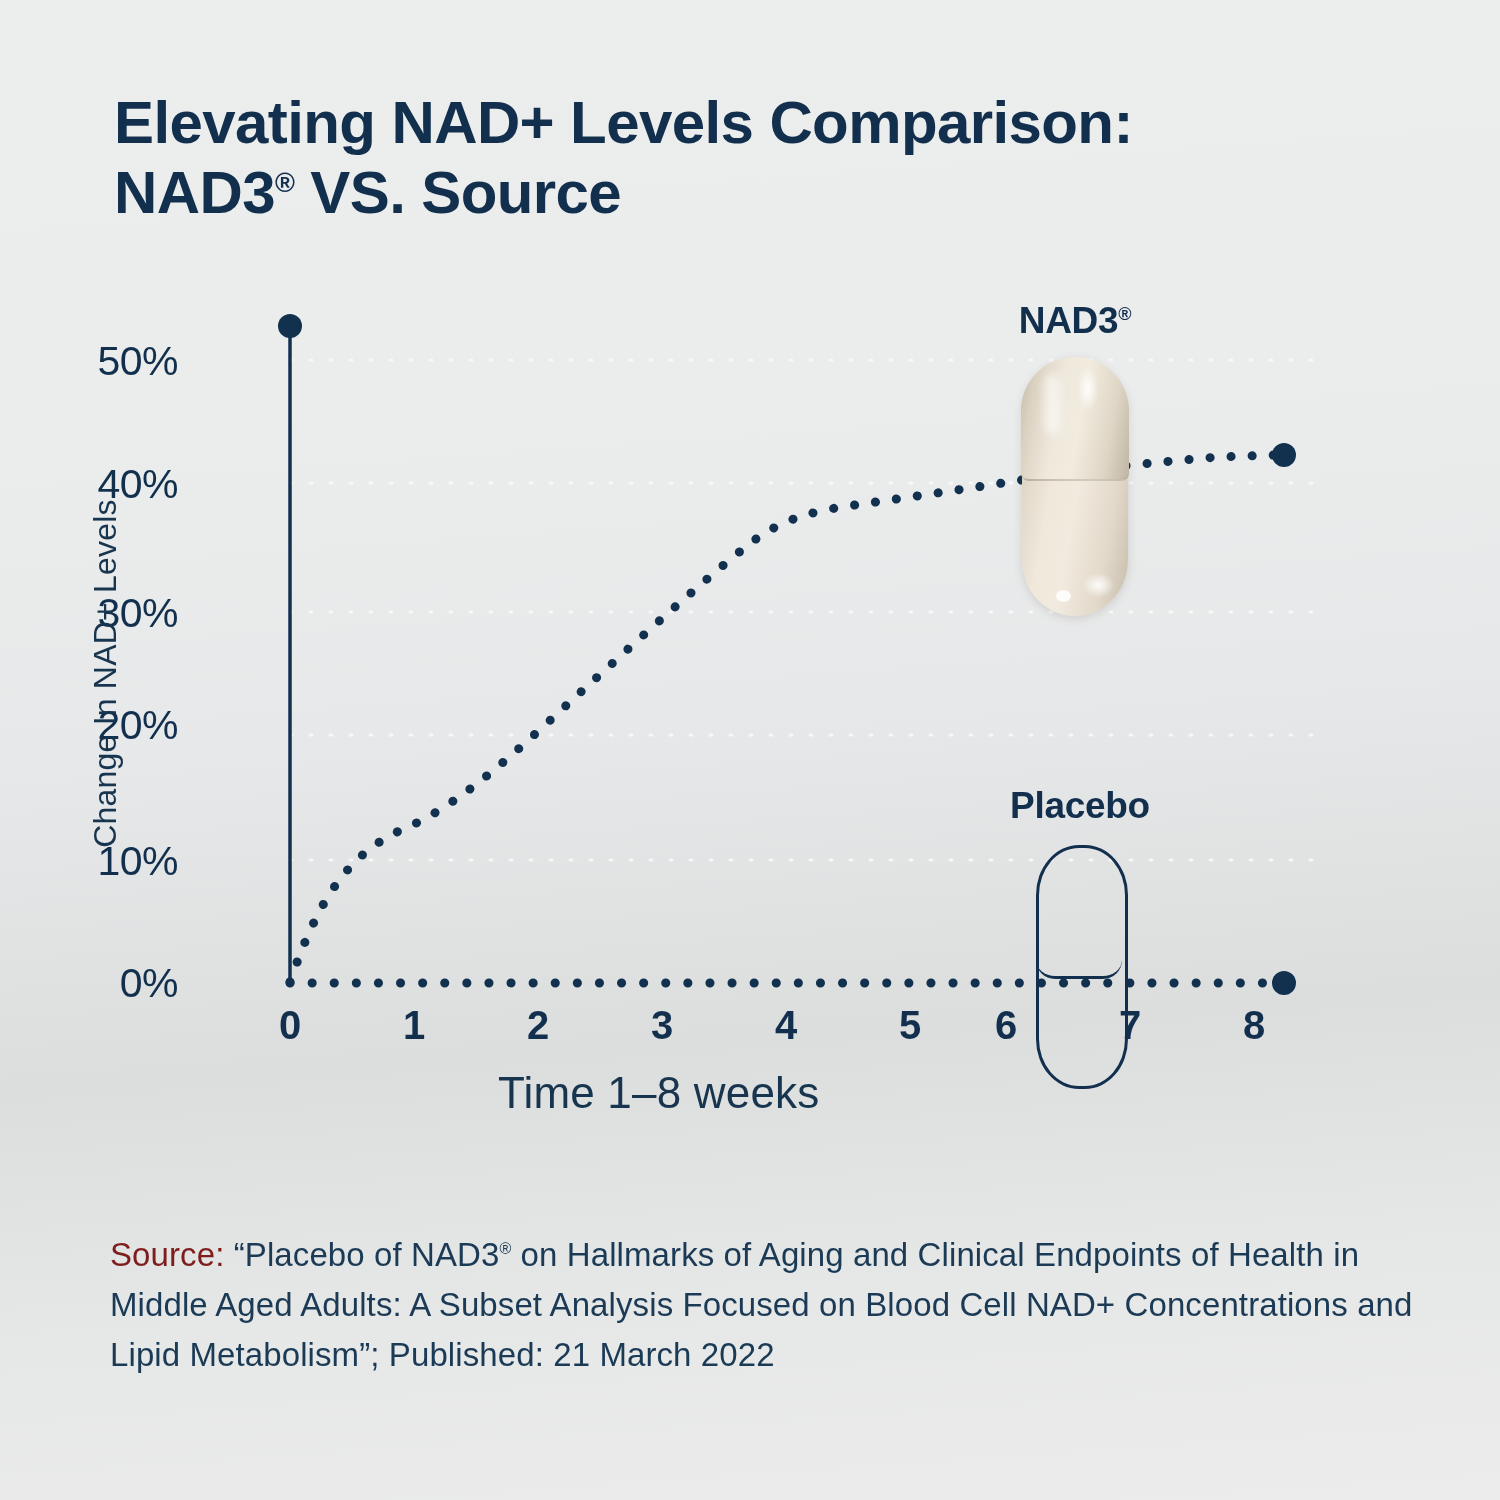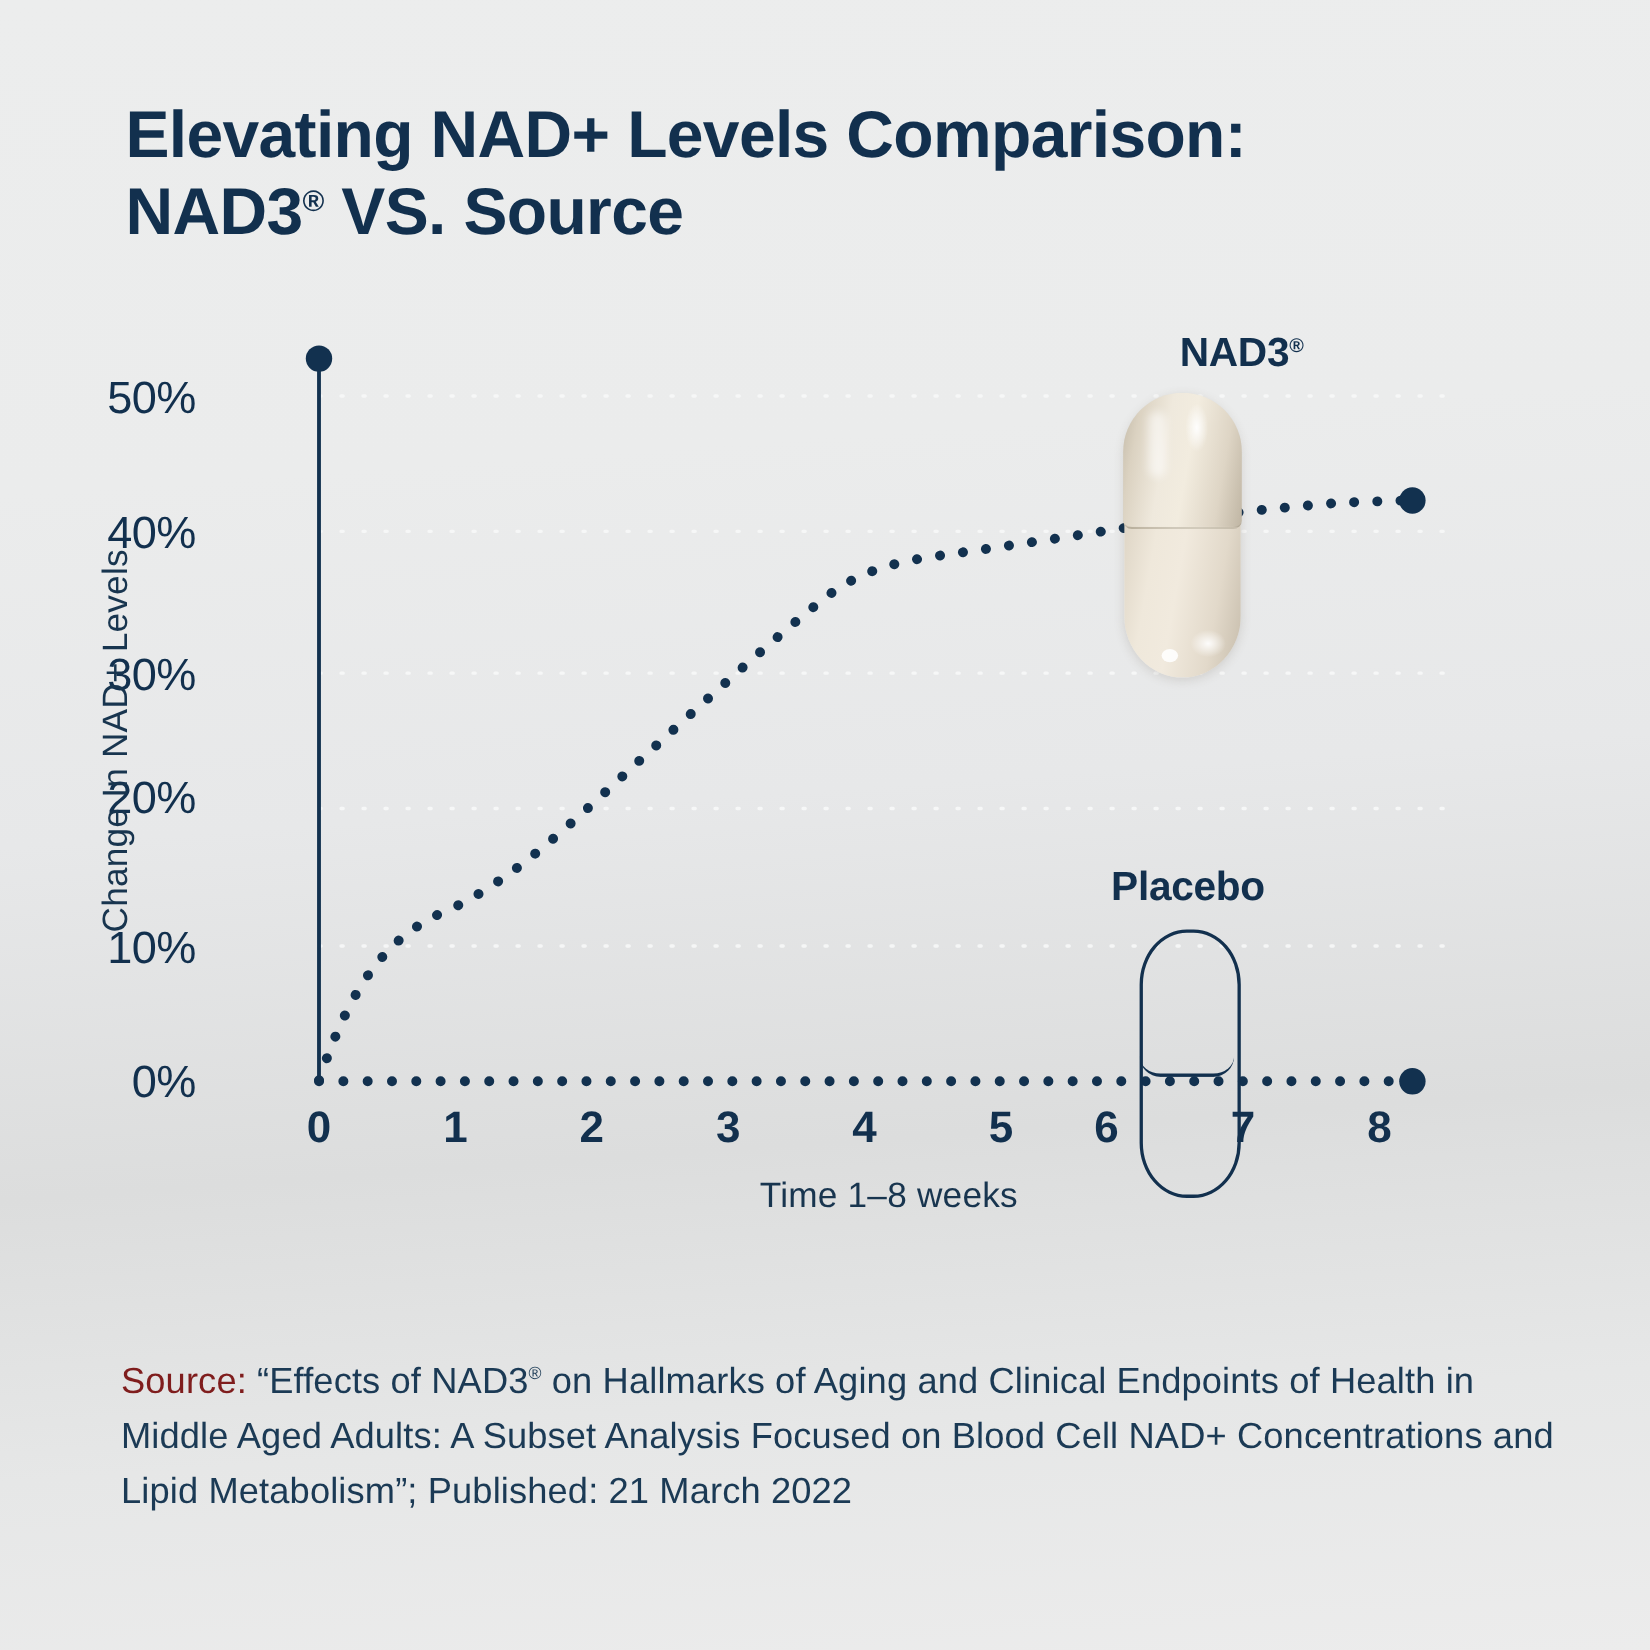--- a/index.html
+++ b/index.html
@@ -33,22 +33,22 @@
   .xlabel{
     position:absolute;text-align:center;width:60px;
     font-size:40px;font-weight:bold;color:#12304e;
   }
   #y-axis-title{
     position:absolute;left:-108px;top:655px;width:390px;
     transform:rotate(-90deg);transform-origin:center center;
     font-size:32px;text-align:center;color:#18354f;letter-spacing:.2px;
   }
   #x-axis-title{
-    position:absolute;left:480px;top:1068px;width:620px;text-align:center;
-    font-size:32px;color:#18354f;letter-spacing:.2px;
+    position:absolute;left:480px;top:1068px;width:620px;text-align:left;
+    font-size:44px;color:#18354f;letter-spacing:.2px;
   }
 
   
   .series-label{
     position:absolute;font-size:37px;font-weight:bold;color:#12304e;
     text-align:center;letter-spacing:-0.3px;
   }
   .series-label .reg{font-size:18px;vertical-align:super;line-height:0;}
 
   
@@ -146,35 +146,35 @@
     <div class="xlabel" style="left:614px;top:1003px;">3</div>
     <div class="xlabel" style="left:738px;top:1003px;">4</div>
     <div class="xlabel" style="left:862px;top:1003px;">5</div>
     <div class="xlabel" style="left:958px;top:1003px;">6</div>
     <div class="xlabel" style="left:1082px;top:1003px;">7</div>
     <div class="xlabel" style="left:1206px;top:1003px;">8</div>
 
     <div id="y-axis-title">Change In NAD+ Levels</div>
     <div id="x-axis-title">Time 1–8 weeks</div>
 
-    <div class="series-label" style="left:947px;top:300px;width:220px;text-align:right;">
+    <div class="series-label" style="left:947px;top:300px;width:220px;">
       <span>NAD3</span><span class="reg">®</span>
     </div>
 
     <div id="nad3-capsule">
       <div class="cap-top"></div>
       <div class="cap-shine"></div>
       <div class="cap-dot"></div>
     </div>
 
     <div class="series-label" style="left:952px;top:785px;width:220px;">Placebo</div>
 
     <div id="placebo-capsule">
       <div class="divider"></div>
     </div>
 
   </div>
 
   <div id="source">
-    <b>Source:</b><span> “Effects of NAD3</span><span class="reg">®</span><span> on Hallmarks of Aging and Clinical Endpoints of Health in Middle Aged Adults: A Subset Analysis Focused on Blood Cell NAD+ Concentrations and Lipid Metabolism”; Published: 21 March 2022</span>
+    <b>Source:</b><span> “Placebo of NAD3</span><span class="reg">®</span><span> on Hallmarks of Aging and Clinical Endpoints of Health in Middle Aged Adults: A Subset Analysis Focused on Blood Cell NAD+ Concentrations and Lipid Metabolism”; Published: 21 March 2022</span>
   </div>
 
 </div>
 
 </body></html>

